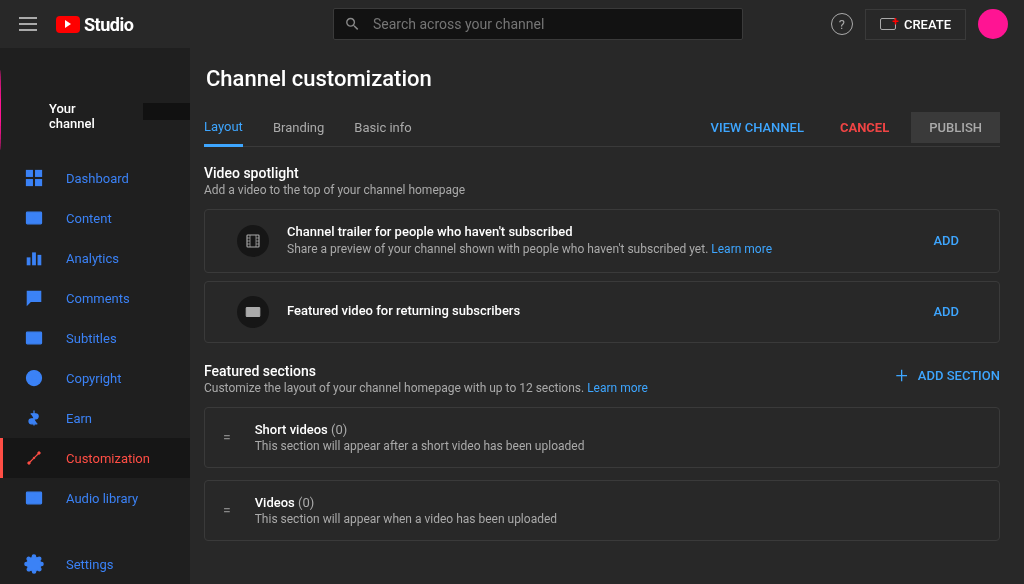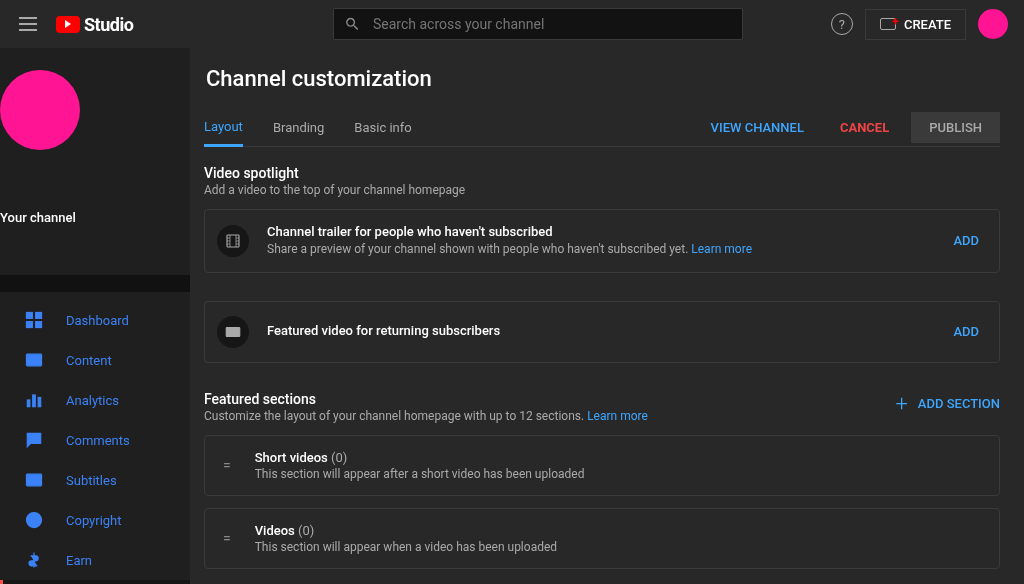--- a/index.html
+++ b/index.html
@@ -15,40 +15,40 @@
     .search-box svg { fill:#888; }
     .search-input { background:transparent; border:none; outline:none; color:#aaa; font-size:14px; margin-left:12px; width:100%; }
     .header-right { margin-left:auto; display:flex; align-items:center; gap:12px; }
     .help-icon { width:22px; height:22px; border:1.5px solid #aaa; border-radius:50%; display:flex; align-items:center; justify-content:center; color:#aaa; font-size:13px; cursor:pointer; }
     .create-btn { border:1px solid #3a3a3a; padding:7px 14px; display:flex; align-items:center; gap:8px; font-size:13px; font-weight:500; cursor:pointer; }
     .create-icon { position:relative; width:16px; height:12px; border:1.5px solid #aaa; border-radius:2px; display:flex; align-items:center; justify-content:center; }
     .create-plus { position:absolute; top:-4px; right:-4px; color:#ff0000; font-size:12px; font-weight:bold; }
     .avatar-head { width:30px; height:30px; border-radius:50%; background:#ff1493; cursor:pointer; }
     .container { display:flex; height:calc(100% - 48px); }
     .sidebar { width:190px; background:#1f1f1f; display:flex; flex-direction:column; padding-top:12px; overflow-y:auto; }
-    .sidebar-profile { display:flex; flex-direction:column; padding:10px 0 8px;gap:48px; }
+    .sidebar-profile { display:flex; flex-direction:row; align-items:center; padding:10px 0 8px;gap:48px; }
     .profile-pic { width:80px; height:80px; border-radius:50%; background:#ff1493; }
     .profile-name { font-size:13px; font-weight:500; margin-top:12px; }
     .profile-sub { font-size:11px; color:#111; background:#111; padding:2px 10px; margin-top:2px; }
     .nav-item { display:flex; align-items:center; gap:22px; padding:10px 24px; color:#3b82f6; font-size:13px; cursor:pointer; }
     .nav-item.active { color:#ff4e45; background:#161616; border-left:3px solid #ff4e45; padding-left:21px; }
     .nav-icon { width:20px; height:20px; display:flex; align-items:center; justify-content:center; flex-shrink:0; }
     .nav-icon svg { fill:currentColor; stroke:currentColor; }
     .main { flex:1; background:#282828; overflow-y:auto; padding:18px 24px 18px 14px; }
     .page-title { font-size:22px; font-weight:500; margin-bottom:18px; padding-left:2px; }
     .tabs-row { display:flex; align-items:center; border-bottom:1px solid #3a3a3a; margin-bottom:18px; }
     .tab { padding:10px 0; margin-right:30px; font-size:13px; color:#aaa; cursor:pointer; }
     .tab.active { color:#3ea6ff; border-bottom:3px solid #3ea6ff; margin-bottom:-1px; }
     .actions { margin-left:auto; display:flex; align-items:center; gap:8px; }
     .action-link { color:#3ea6ff; font-size:13px; font-weight:500; padding:8px 14px; cursor:pointer; }
     .action-cancel { color:#ef4444; font-size:13px; font-weight:700; padding:8px 14px; cursor:pointer; }
     .action-publish { color:#aaa; background:#3a3a3a; font-size:13px; font-weight:500; padding:8px 18px; cursor:pointer; }
     .section-title { font-size:14px; font-weight:500; margin-bottom:2px; }
     .section-sub { font-size:12px; color:#aaa; margin-bottom:12px; }
-    .card { border:1px solid #3a3a3a; border-radius:4px; padding:14px 12px; display:flex; align-items:center; gap:18px; margin-bottom:28px; }
+    .card { border:1px solid #3a3a3a; border-radius:4px; padding:14px 32px; display:flex; align-items:center; gap:18px; margin-bottom:8px; }
     .card-icon { width:32px; height:32px; background:#161616; border-radius:50%; display:flex; align-items:center; justify-content:center; flex-shrink:0; }
     .card-icon svg { fill:#aaa; }
     .card-body { flex:1; }
     .card-title { font-size:13px; font-weight:500; margin-bottom:2px; }
     .card-desc { font-size:12px; color:#aaa; line-height:1.4; }
     .learn-more { color:#3ea6ff; cursor:pointer; }
     .add-btn { color:#3ea6ff; font-size:13px; font-weight:500; cursor:pointer; padding:0 8px;text-align:center; }
     .featured-head { display:flex; align-items:flex-start; margin-top:20px; margin-bottom:12px; }
     .add-section { margin-left:auto; color:#3ea6ff; font-size:13px; font-weight:500; display:flex; align-items:center; gap:10px; cursor:pointer; }
     .add-section-plus { font-size:22px; font-weight:300; }

